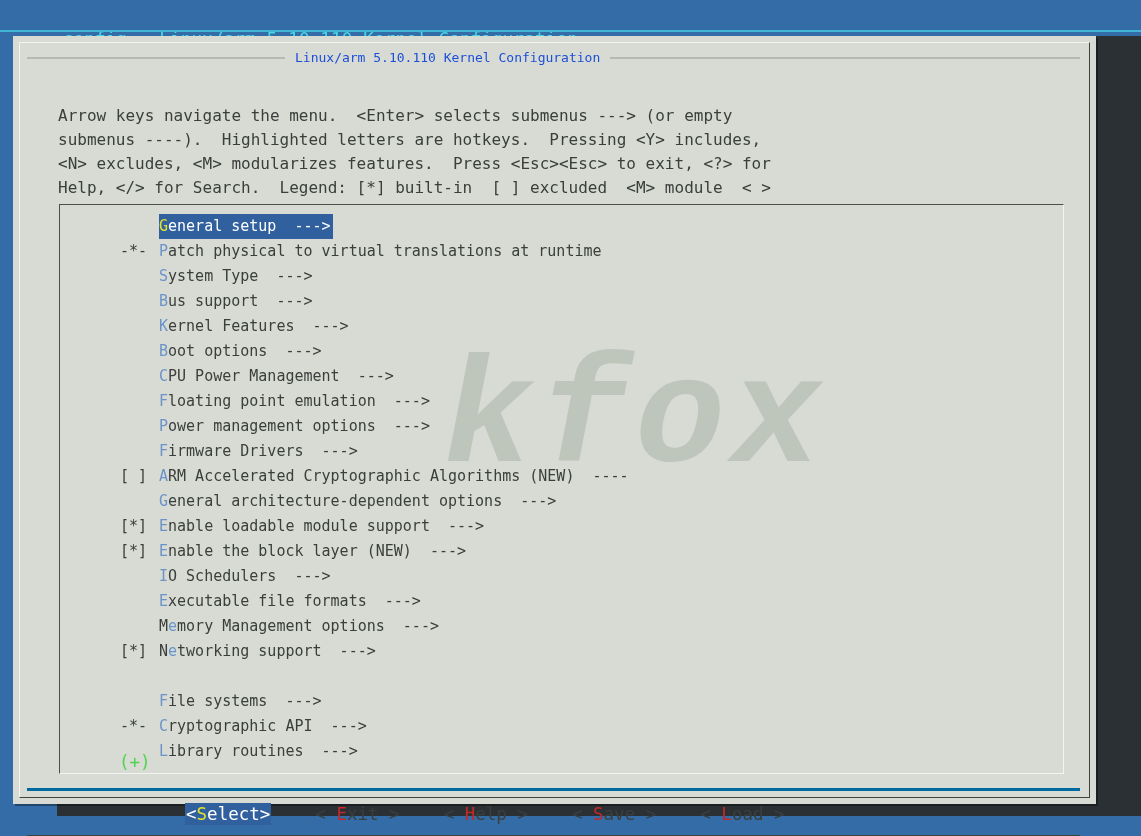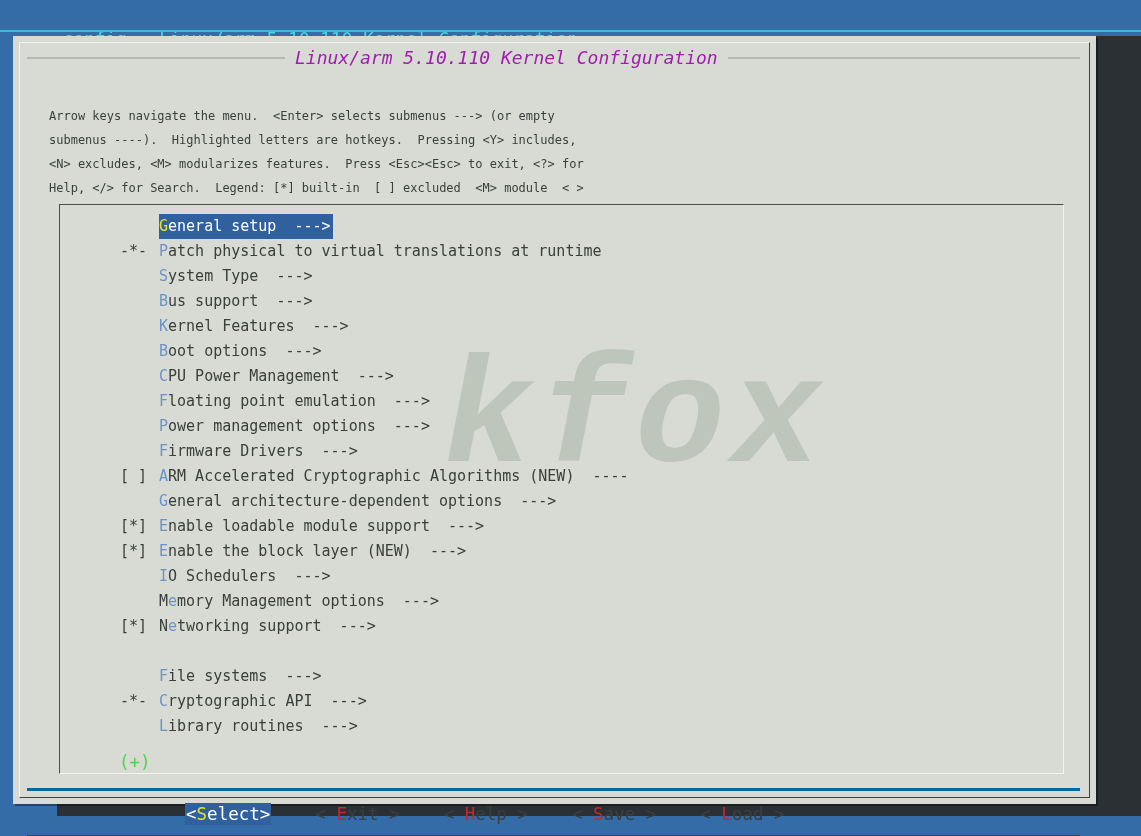--- a/index.html
+++ b/index.html
@@ -121,36 +121,35 @@
     align-items: center;
   }
   .title-rule {
     height: 2px;
     background: #b4b9b1;
     flex: 0 0 auto;
   }
   #title-rule-left  { width: 258px; margin-right: 10px; }
   #title-rule-right { flex: 1 1 auto; margin-left: 10px; }
   #dialog-title {
-    color: #a21caf;
-    font-size: 18px;
+    color: #1d4ed8;
+    font-size: 13px;
     line-height: 20px;
     white-space: pre;
     flex: 0 0 auto;
-    font-style: italic;
   }
 
   
   #help-text {
     position: absolute;
-    left: 36px;
+    left: 45px;
     top: 68px;
     width: 1040px;
     color: #3b3f3c;
-    font-size: 12px;
+    font-size: 16px;
     line-height: 24px;
     white-space: pre;
   }
 
   
   #menu-box {
     position: absolute;
     left: 46px;
     top: 168px;
     width: 1005px;
@@ -283,20 +282,21 @@
         <div class="menu-row"><span class="marker"></span><span class="label"><span></span><span class="hot">B</span><span>oot options  ---&gt;</span></span></div>
         <div class="menu-row"><span class="marker"></span><span class="label"><span></span><span class="hot">C</span><span>PU Power Management  ---&gt;</span></span></div>
         <div class="menu-row"><span class="marker"></span><span class="label"><span></span><span class="hot">F</span><span>loating point emulation  ---&gt;</span></span></div>
         <div class="menu-row"><span class="marker"></span><span class="label"><span></span><span class="hot">P</span><span>ower management options  ---&gt;</span></span></div>
         <div class="menu-row"><span class="marker"></span><span class="label"><span></span><span class="hot">F</span><span>irmware Drivers  ---&gt;</span></span></div>
         <div class="menu-row"><span class="marker">[ ]</span><span class="label"><span></span><span class="hot">A</span><span>RM Accelerated Cryptographic Algorithms (NEW)  ----</span></span></div>
         <div class="menu-row"><span class="marker"></span><span class="label"><span></span><span class="hot">G</span><span>eneral architecture-dependent options  ---&gt;</span></span></div>
         <div class="menu-row"><span class="marker">[*]</span><span class="label"><span></span><span class="hot">E</span><span>nable loadable module support  ---&gt;</span></span></div>
         <div class="menu-row"><span class="marker">[*]</span><span class="label"><span></span><span class="hot">E</span><span>nable the block layer (NEW)  ---&gt;</span></span></div>
         <div class="menu-row"><span class="marker"></span><span class="label"><span></span><span class="hot">I</span><span>O Schedulers  ---&gt;</span></span></div>
+        <div class="menu-row"><span class="marker"></span><span class="label"><span></span><span class="hot">E</span><span>xecutable file formats  ---&gt;</span></span></div>
         <div class="menu-row"><span class="marker"></span><span class="label"><span>M</span><span class="hot">e</span><span>mory Management options  ---&gt;</span></span></div>
         <div class="menu-row"><span class="marker">[*]</span><span class="label"><span>N</span><span class="hot">e</span><span>tworking support  ---&gt;</span></span></div>
         <div class="menu-row"><span class="marker"></span></div>
         <div class="menu-row"><span class="marker"></span><span class="label"><span></span><span class="hot">F</span><span>ile systems  ---&gt;</span></span></div>
         <div class="menu-row"><span class="marker">-*-</span><span class="label"><span></span><span class="hot">C</span><span>ryptographic API  ---&gt;</span></span></div>
         <div class="menu-row"><span class="marker"></span><span class="label"><span></span><span class="hot">L</span><span>ibrary routines  ---&gt;</span></span></div>
       </div>
 
     <div id="more-indicator">(+)</div>
 

